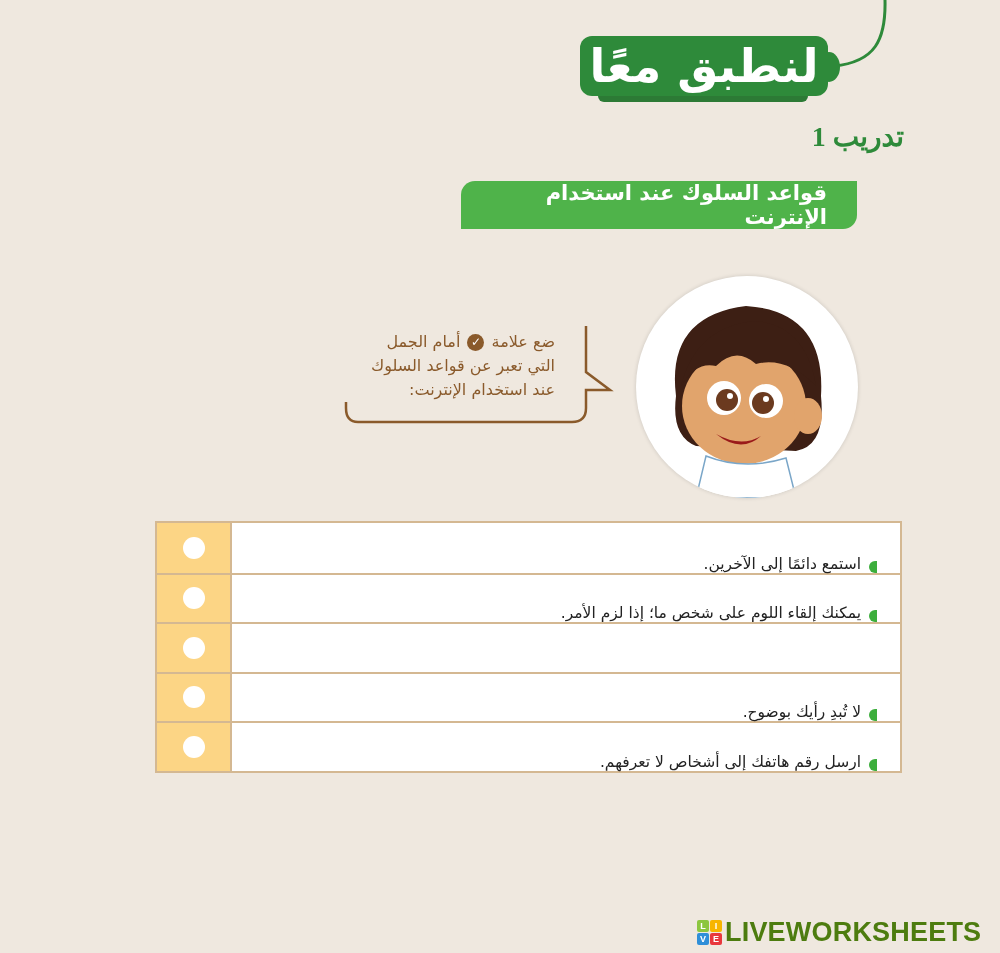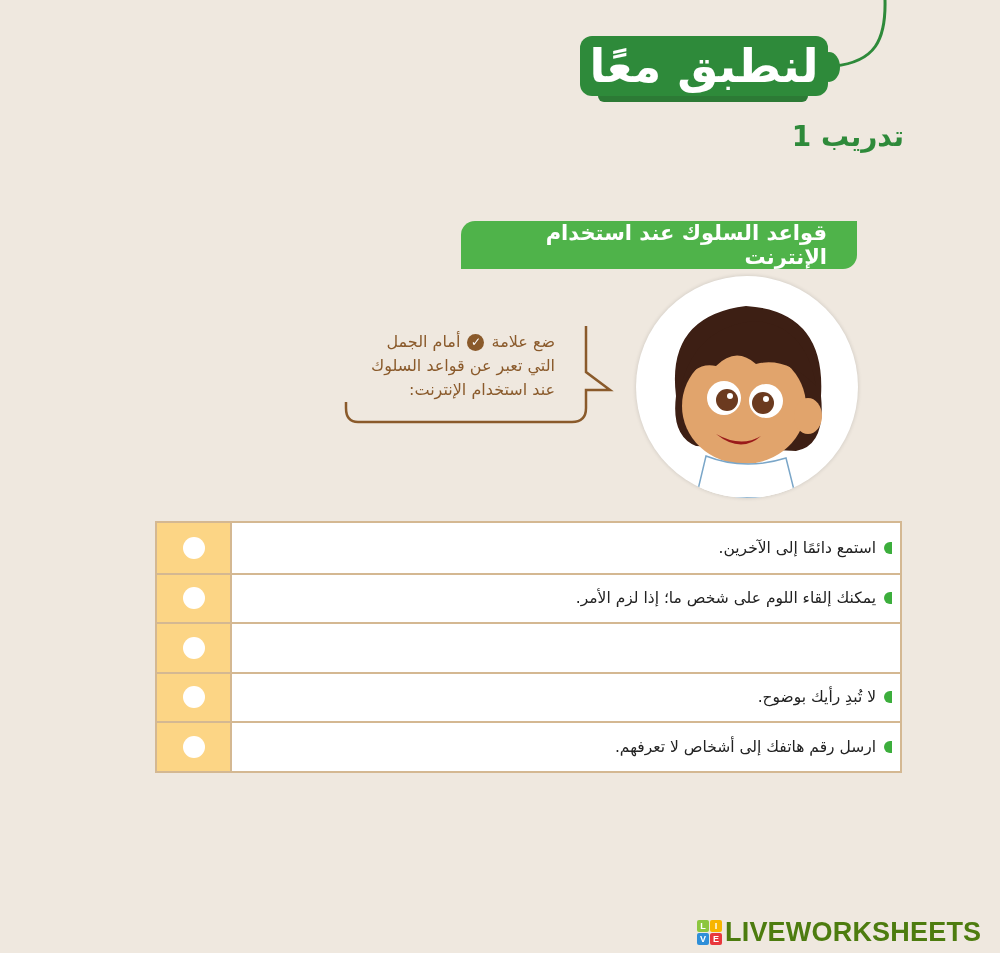--- a/index.html
+++ b/index.html
@@ -23,29 +23,28 @@
       display: flex; align-items: center; justify-content: center;
       color: #ffffff; font-weight: bold; font-size: 46px; direction: rtl;
     }
     .badge-knob {
       left: 818px; top: 52px; width: 22px; height: 30px;
       background: #2e8a3a; border-radius: 50%;
     }
 
     .exercise-title {
       right: 96px; top: 120px;
-      color: #2e8a3a; font-weight: bold; font-size: 28px; direction: rtl;
+      color: #2e8a3a; font-weight: bold; font-size: 28px; direction: rtl; font-family: Liberation Serif, serif;
     }
     .section-banner {
       left: 461px; top: 181px; width: 396px; height: 48px;
       background: #4fb34a; border-radius: 14px 0 14px 0;
       color: #ffffff; font-weight: bold; font-size: 21px; direction: rtl;
       display: flex; align-items: center; justify-content: flex-start;
       padding-right: 30px;
-      margin-top: 40px;
     }
 
     
     .bubble-svg { left: 340px; top: 322px; width: 280px; height: 104px; }
     .bubble-text {
       left: 355px; top: 330px; width: 200px;
       direction: rtl; text-align: right;
       color: #8a5a2b; font-size: 16px; line-height: 24px;
     }
     .check-icon {
@@ -75,22 +74,22 @@
     .check-cell {
       width: 75px; background: #fcd585;
       border-right: 2px solid #d4b892;
       display: flex; align-items: center; justify-content: center;
     }
     .radio {
       width: 22px; height: 22px; border-radius: 50%; background: #ffffff;
       cursor: pointer;
     }
     .text-cell {
-      flex: 1; display: flex; align-items: center; justify-content: flex-start;
-      direction: rtl; padding-right: 8px;
+      flex: 1; display: flex; align-items: flex-end; justify-content: flex-start;
+      direction: rtl; padding-right: 23px;
       font-size: 15.5px; color: #222;
     }
     .bullet {
       width: 8px; height: 12px; background: #3cae3c;
       border-radius: 8px 0 0 8px; margin-left: 8px; flex-shrink: 0;
     }
 
     
     .watermark {
       left: 697px; top: 914px; height: 36px;

